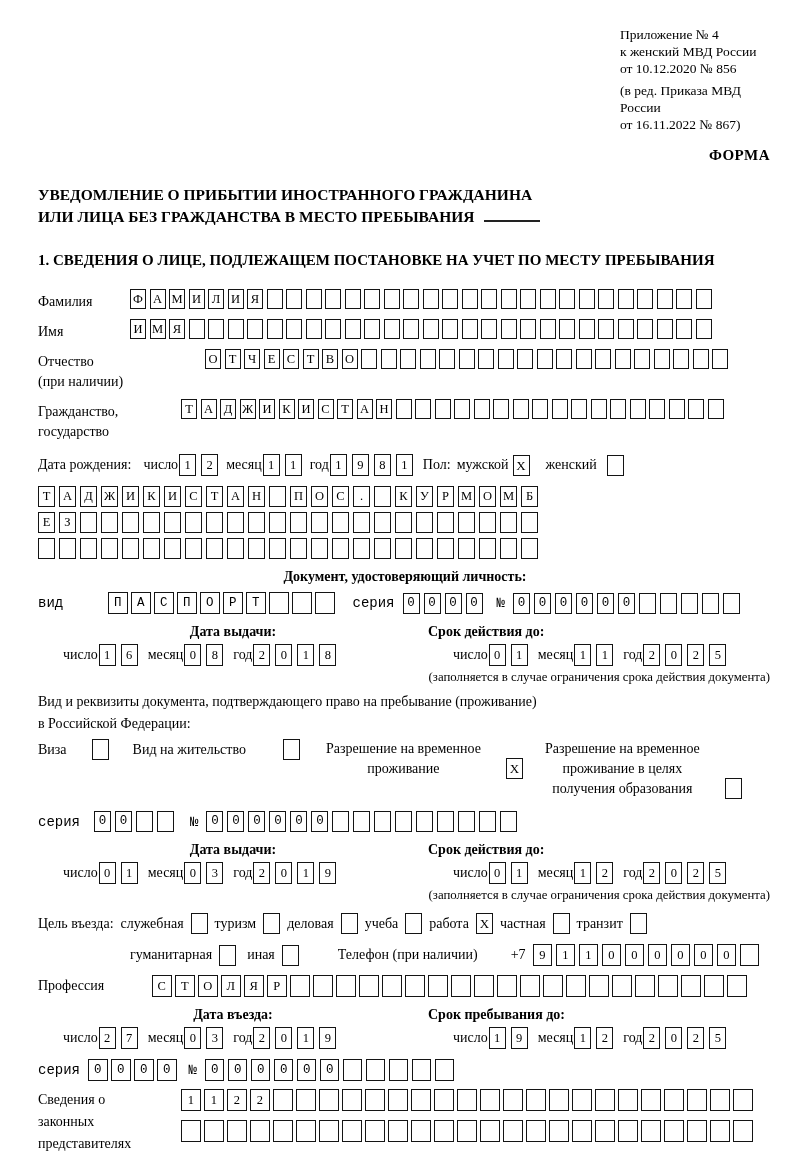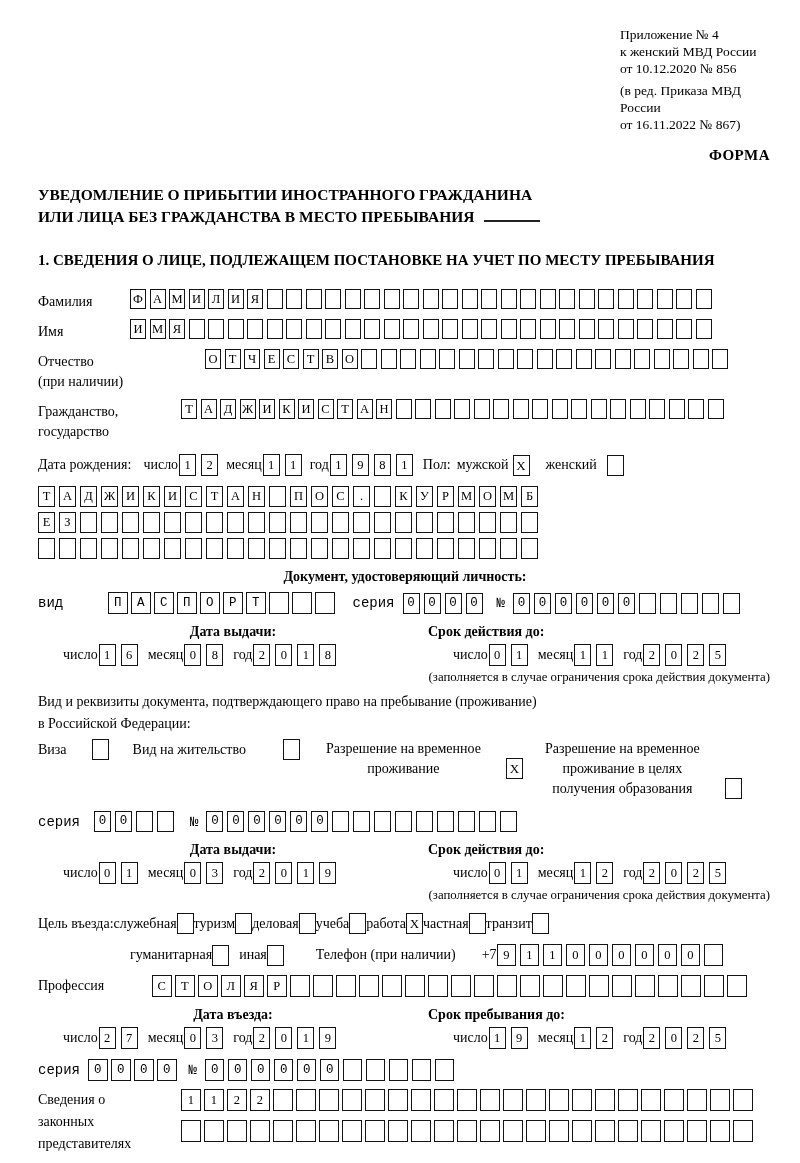--- a/index.html
+++ b/index.html
@@ -59,21 +59,21 @@
   .center-bold { text-align: center; font-weight: bold; margin-top: 10px; }
   .vid-row { display: flex; align-items: center; margin-top: 7px; gap: 8px; font-family: Liberation Mono, monospace; }
 
   
   .opts-row { display: flex; align-items: flex-start; margin-top: 10px; }
   .opt { display: flex; align-items: flex-end; gap: 25px; }
   .opt .txt { line-height: 20px; }
   .opt .txt.ctr { text-align: center; }
 
   
-  .purpose-row { display: flex; align-items: center; margin-top: 10px; flex-wrap: nowrap; }
+  .purpose-row { display: flex; align-items: center; margin-top: 10px; gap: 7px; flex-wrap: nowrap; }
 
   
   .repr { display: flex; align-items: flex-start; margin-top: 8px; }
   .repr .lblcol { width: 143px; flex: none; line-height: 22px; }
   .repr .rows .cellrow { margin-bottom: 9px; } .mt6 { margin-top: 6px; }
 </style>
 </head>
 <body>
 
 <div class="page">
@@ -561,21 +561,21 @@
     <span class="lbl">работа</span>
     <span class="chk">X</span>
     <span class="lbl">частная</span>
     <span class="chk"></span>
     <span class="lbl">транзит</span>
     <span class="chk"></span>
   </div>
   <div class="purpose-row">
     <span class="lbl" style="margin-left:92px">гуманитарная</span>
     <span class="chk"></span>
-    <span class="lbl" style="margin-left:10px">иная</span>
+    <span class="lbl" style="margin-left:4px">иная</span>
     <span class="chk"></span>
     <span class="lbl" style="margin-left:32px">Телефон (при наличии)</span>
     <span class="lbl" style="margin-left:26px">+7</span>
     <span class="cellrow sz-l">
         <span class="cell">9</span>
         <span class="cell">1</span>
         <span class="cell">1</span>
         <span class="cell">0</span>
         <span class="cell">0</span>
         <span class="cell">0</span>

